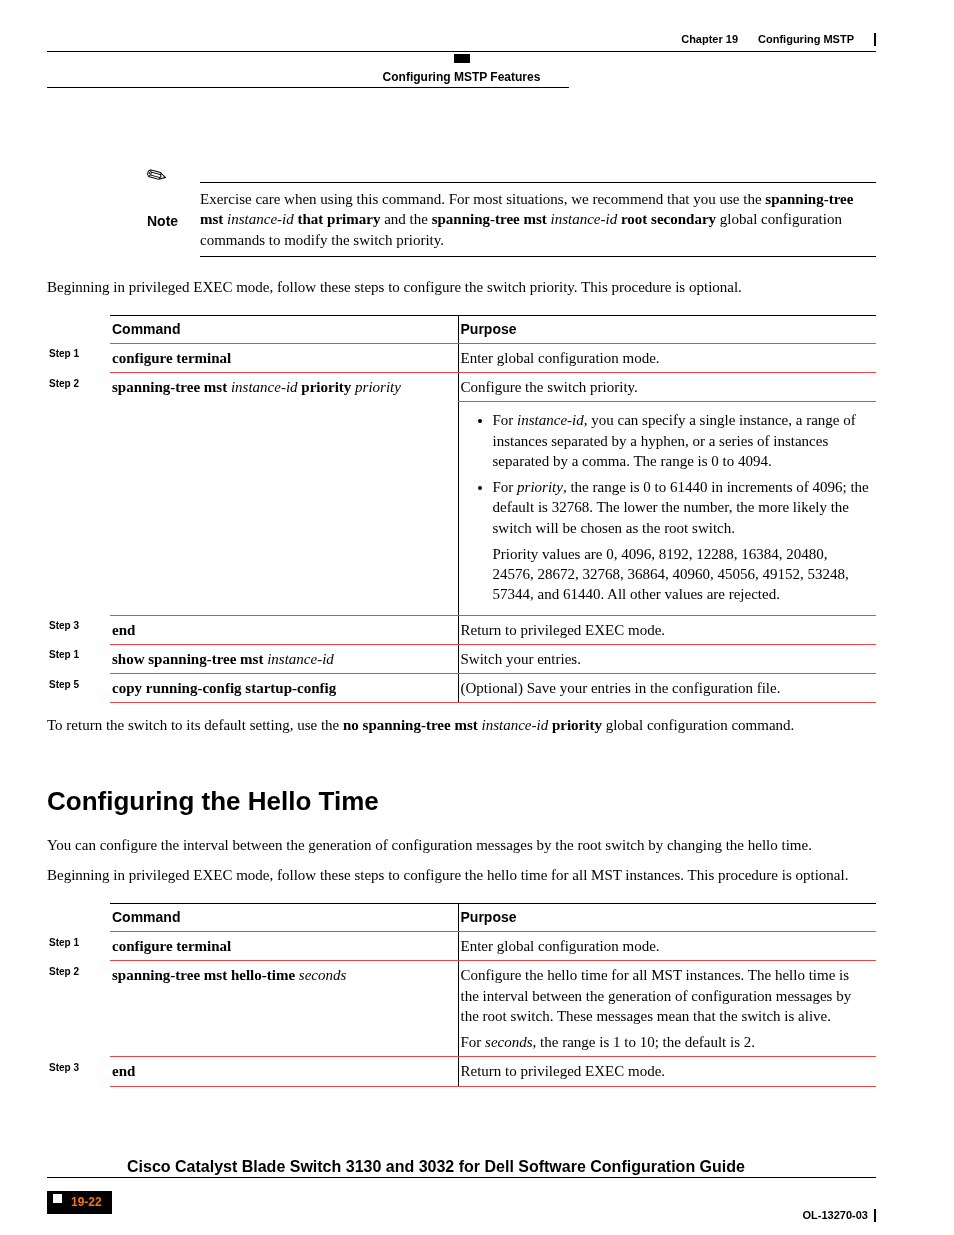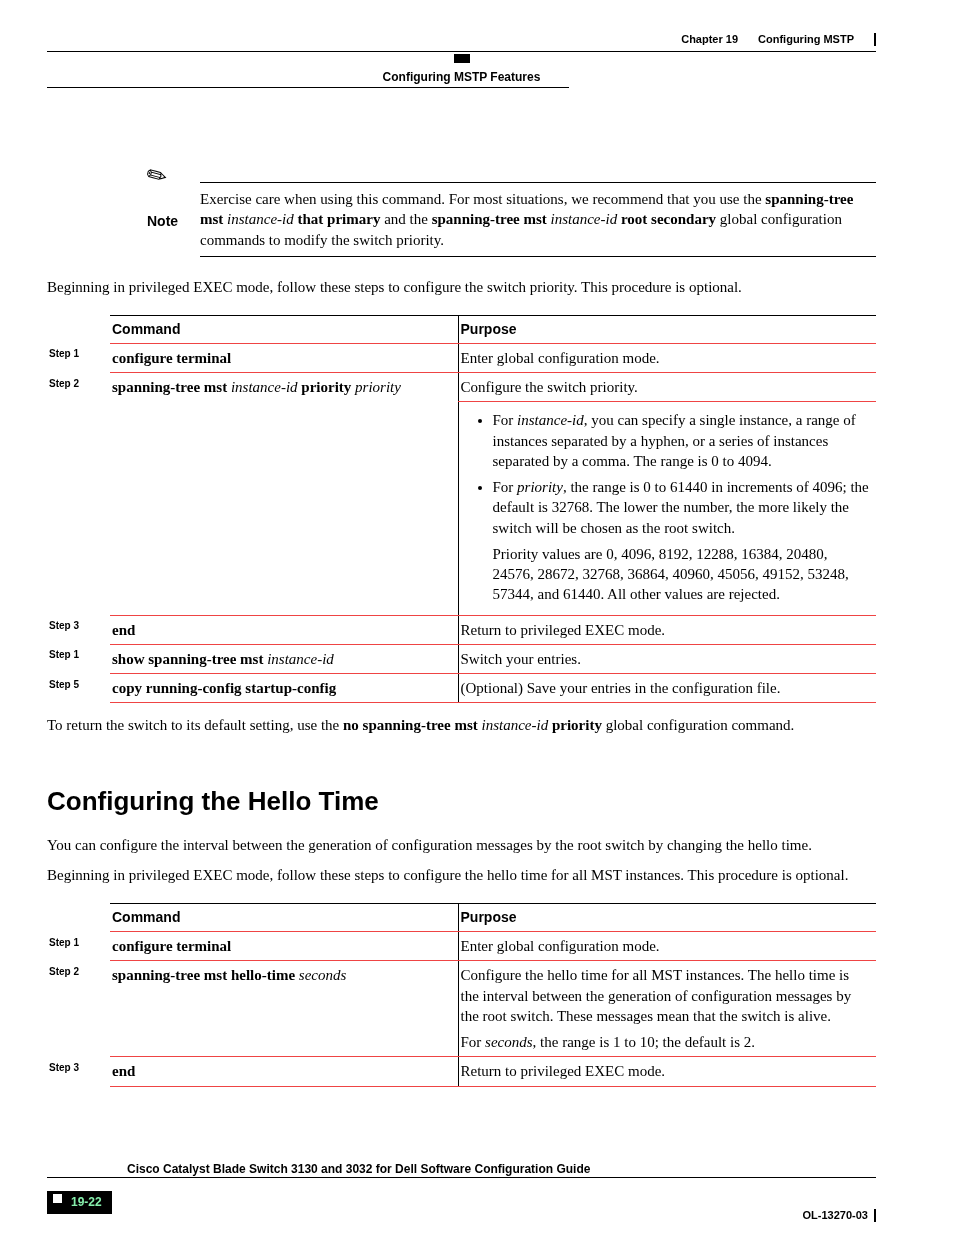--- a/index.html
+++ b/index.html
@@ -81,24 +81,24 @@
     font-size: 10px;
     white-space: nowrap;
     padding-right: 10px;
   }
   ul.b { margin:4px 0 2px 0; padding-left: 32px; }
   ul.b li { margin-bottom: 6px; }
   .footer {
     position:absolute; bottom:12px; left:47px; right:78px;
   }
   .ft-rule { border-top:1px solid #000; margin-bottom:3px; }
-  .ft-title { font-family: Arial, Helvetica, sans-serif; font-weight:bold; font-size:12px; margin-left:80px; }
+  .ft-title { font-family: Arial, Helvetica, sans-serif; font-weight:bold; font-size:16px; margin-left:80px; }
   .ft-row { display:flex; justify-content:space-between; align-items:center; margin-top:4px; }
   .ft-page { position:relative; }
-  .ft-page-bg { background:#000; color:#86efac; font-family: Arial, Helvetica, sans-serif; font-weight:bold; font-size:12px; padding:3px 10px 3px 24px; display:inline-block; }
+  .ft-page-bg { background:#000; color:#f97316; font-family: Arial, Helvetica, sans-serif; font-weight:bold; font-size:12px; padding:3px 10px 3px 24px; display:inline-block; }
   .ft-page-sq { position:absolute; top:3px; left:6px; width:9px; height:9px; background:#fff; }
   .ft-doc { font-family: Arial, Helvetica, sans-serif; font-weight:bold; font-size:11px; display:flex; align-items:center; gap:6px;margin-top:26px; }
 </style>
 </head>
 <body>
 
 <div class="header-row">
   <div></div>
   <div style="display:flex;align-items:center;gap:20px;">
     <span>Chapter 19</span>

